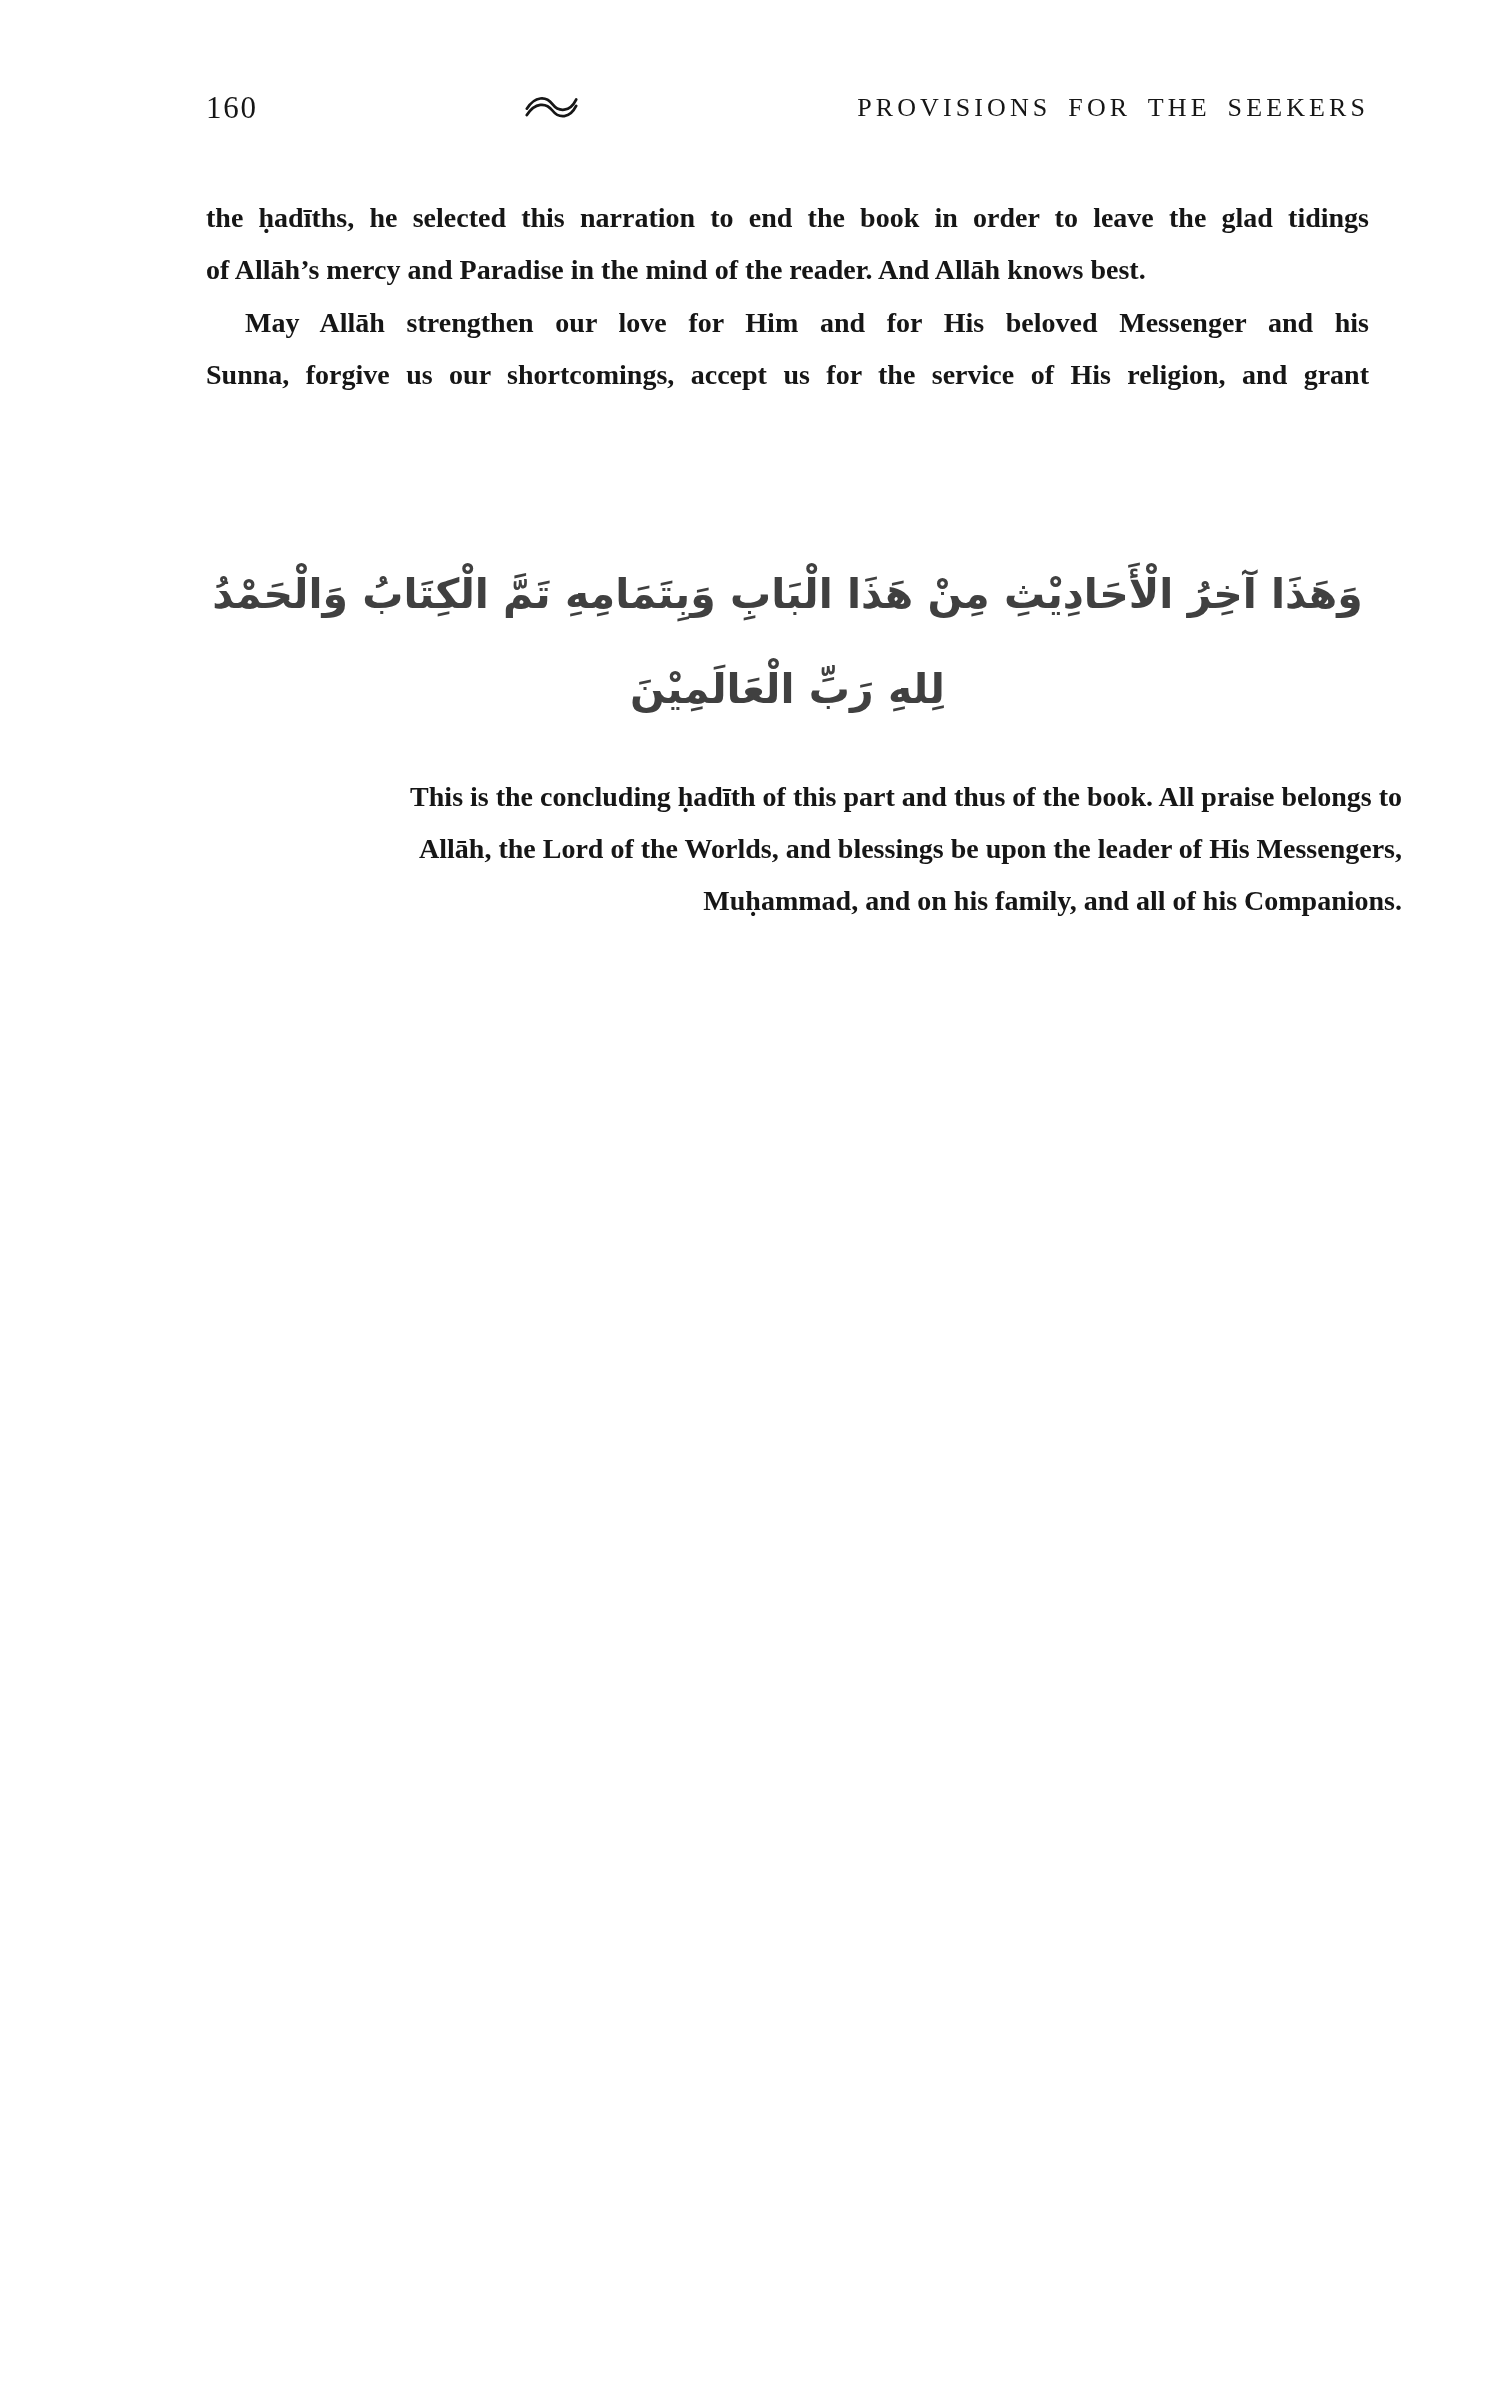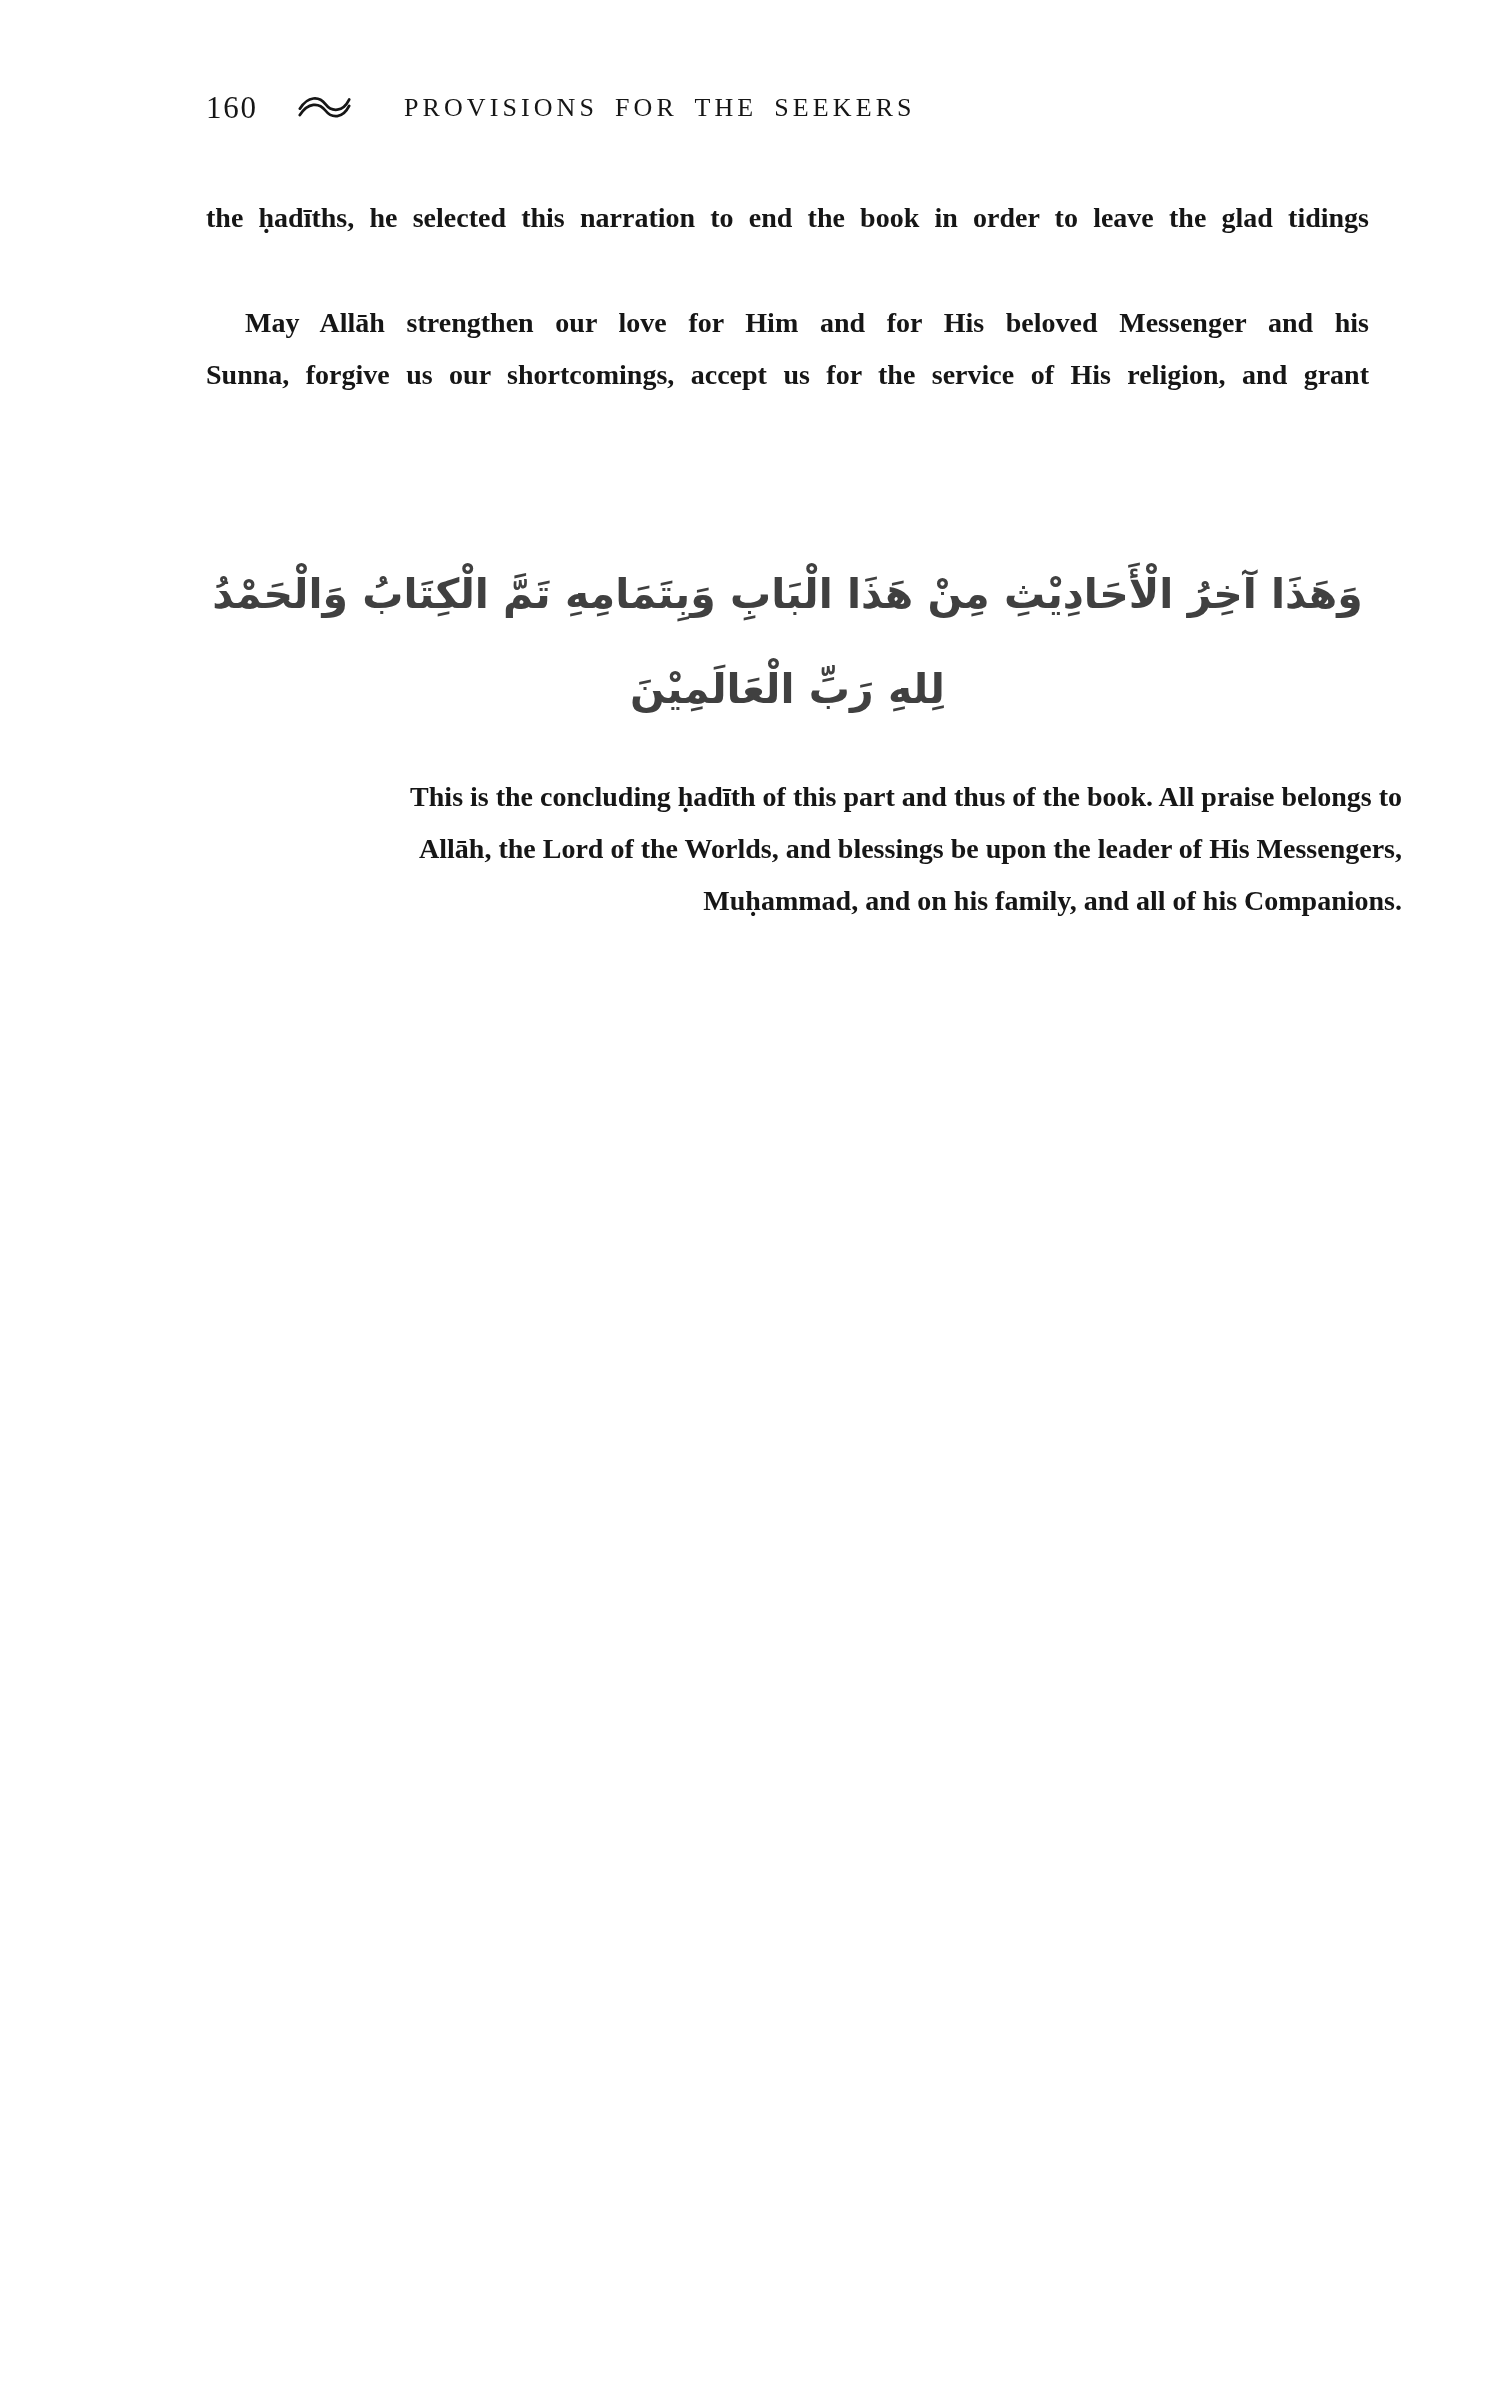--- a/index.html
+++ b/index.html
@@ -18,20 +18,21 @@
   }
 
   
   .running-header {
     position: absolute;
     left: 206px;
     top: 90px;
     width: 1163px;
     display: flex;
     align-items: center;
+    justify-content: space-between;
   }
   .folio {
     font-size: 31px;
     letter-spacing: 1.8px;
   }
   .ornament {
     margin-left: 40px;
     display: inline-flex;
     align-items: center;
   }
@@ -98,20 +99,21 @@
       <svg width="53" height="27.5" viewBox="0 0 58 30" aria-hidden="true">
         <path d="M2 16 C 11 2, 23 2, 30 11 C 37 20, 49 20, 56 6" stroke="#161616" stroke-width="3" fill="none" stroke-linecap="round"></path>
         <path d="M2 23 C 11 9, 23 9, 30 18 C 37 27, 49 27, 56 13" stroke="#161616" stroke-width="3" fill="none" stroke-linecap="round"></path>
       </svg>
     </span>
     <span class="running-title">PROVISIONS FOR THE SEEKERS</span>
   </header>
 
   <section class="para para1">
     <div class="line just">the ḥadīths, he selected this narration to end the book in order to leave the glad tidings</div>
+    <div class="line">of Allāh’s mercy and Paradise in the mind of the reader. And Allāh knows best.</div>
   </section>
 
   <section class="para para2">
     <div class="line just indent">May Allāh strengthen our love for Him and for His beloved Messenger and his</div>
     <div class="line just">Sunna, forgive us our shortcomings, accept us for the service of His religion, and grant</div>
   </section>
 
   <section class="arabic" dir="rtl">
     <div class="ar-line">وَهَذَا آخِرُ الْأَحَادِيْثِ مِنْ هَذَا الْبَابِ وَبِتَمَامِهِ تَمَّ الْكِتَابُ وَالْحَمْدُ لِلهِ رَبِّ الْعَالَمِيْنَ</div>
   </section>

